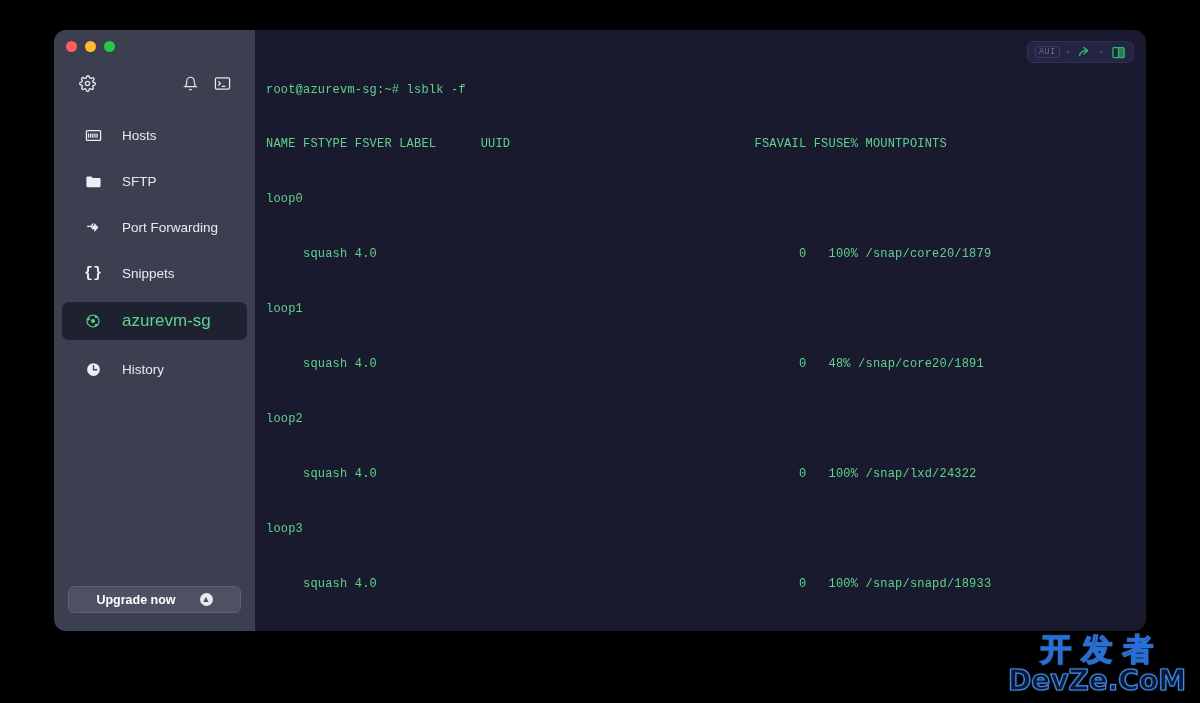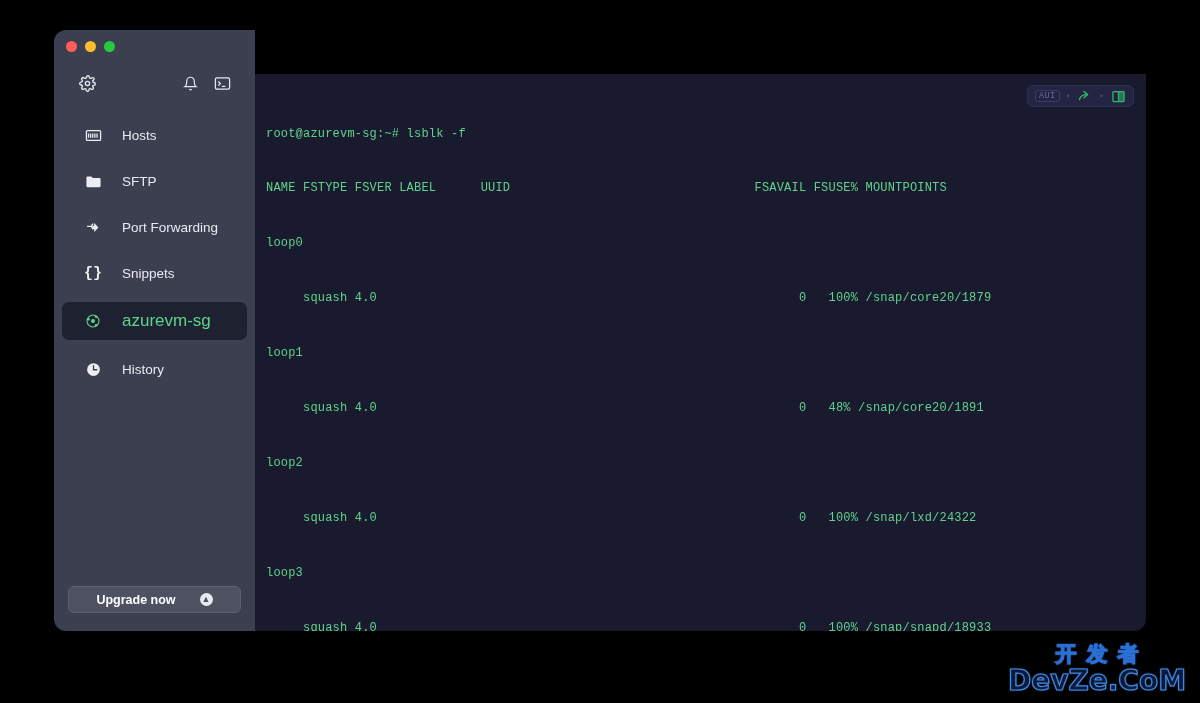--- a/index.html
+++ b/index.html
@@ -142,21 +142,20 @@
     line-height: 1;
     flex: 0 0 13px;
   }
 
   
   .terminal {
     flex: 1;
     background: #1a1a2e;
     position: relative;
     overflow: hidden;
-    margin-top: 44px;
   }
 
   .term-controls {
     position: absolute;
     top: 11px;
     right: 12px;
     height: 22px;
     display: flex;
     align-items: center;
     gap: 7px;
@@ -204,21 +203,21 @@
   .watermark {
     position: absolute;
     right: 14px;
     bottom: 8px;
     text-align: center;
     line-height: 1;
     user-select: none;
   }
   .wm-cn {
     font-family: "DejaVu Sans", sans-serif;
-    font-size: 21px;
+    font-size: 31px;
     font-weight: bold;
     letter-spacing: 10px;
     color: #0c1a3a;
     -webkit-text-stroke: 1.2px #2a6fd6;
     text-shadow: 0 0 2px #4f9bff;
     padding-left: 10px;
   }
   .wm-en {
     font-family: "DejaVu Sans", sans-serif;
     font-size: 28px;

